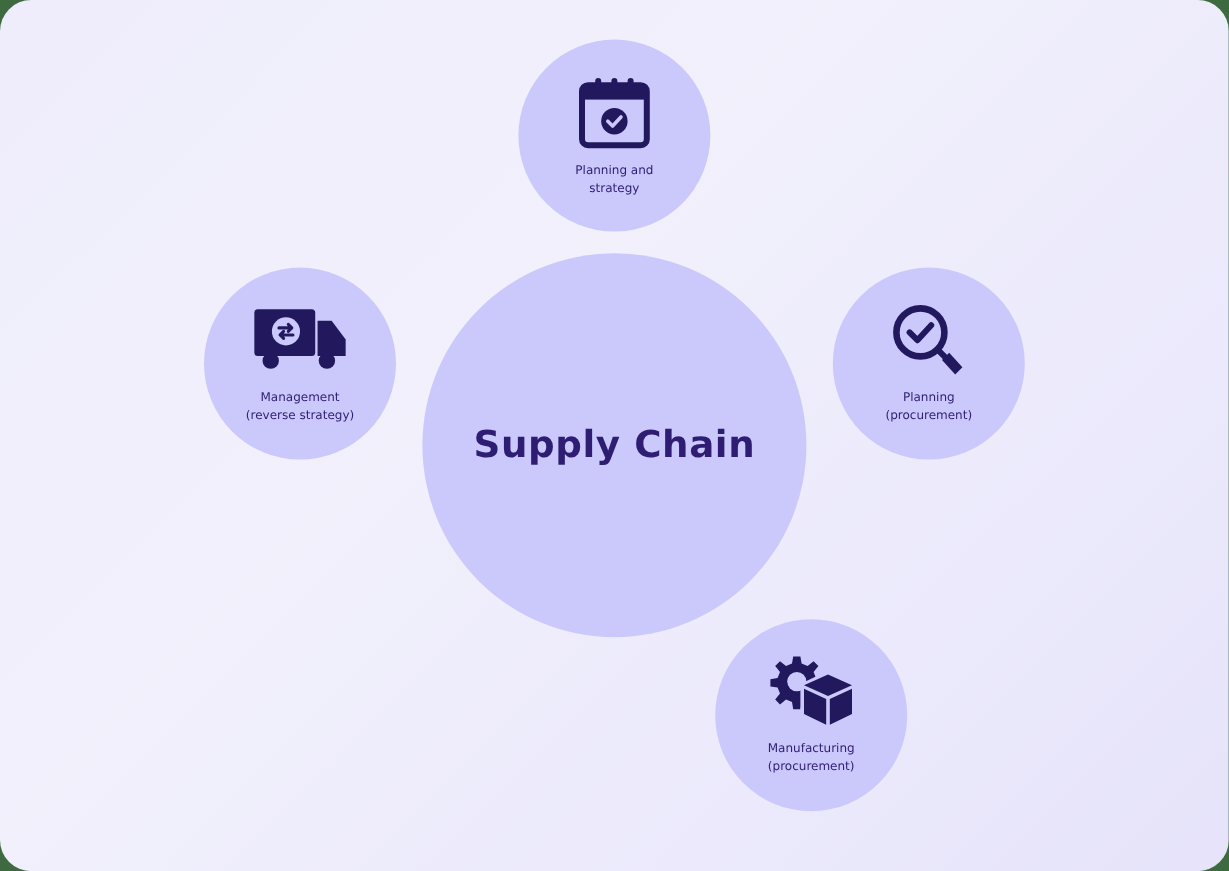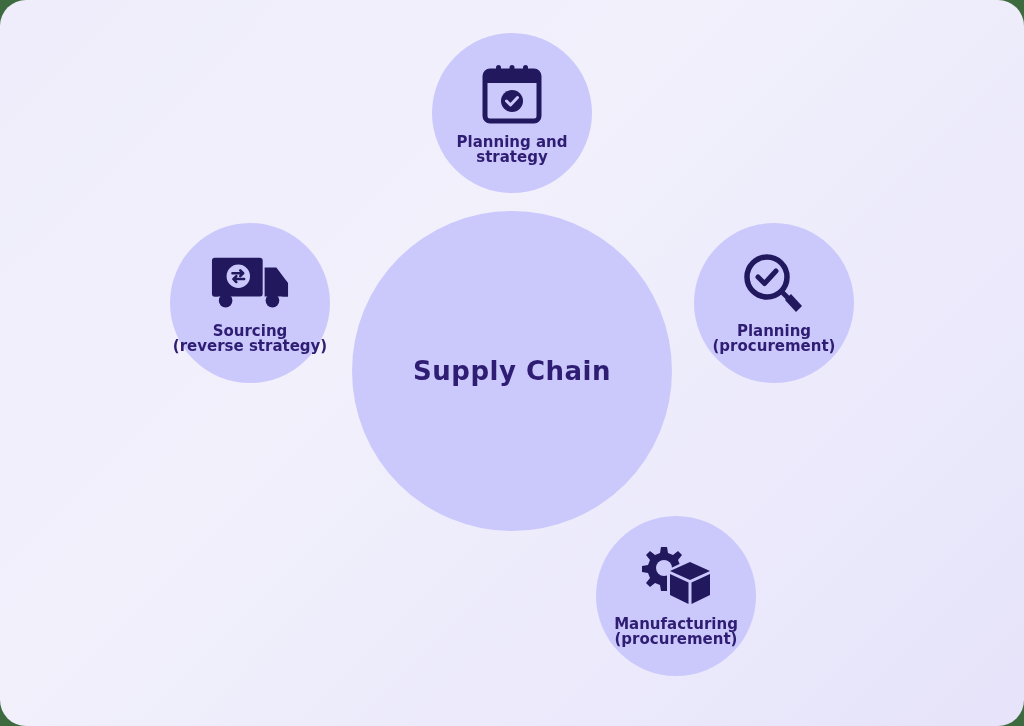--- a/index.html
+++ b/index.html
@@ -23,29 +23,29 @@
       background: #cbc9fc;
       display: flex; flex-direction: column;
       align-items: center; justify-content: center;
       color: #2a1b6b;
       text-align: center;
     }
     .center-circle {
       left: 352px; top: 211px; width: 320px; height: 320px;
     }
     .center-title {
-      font-size: 26px; font-weight: bold; line-height: 42px;
+      font-size: 31px; font-weight: bold; line-height: 42px;
       letter-spacing: 0.5px; color: #2e1d73;
     }
     .node {
       width: 160px; height: 160px;
     }
     .node .icon { width: 80px; height: 62px; display:flex; align-items:center; justify-content:center; }
     .node .label {
-      font-size: 15px; font-weight: bold; line-height: 15px; margin-top: 10px; color: #2e1d73;
+      font-size: 10px; font-weight: normal; line-height: 15px; margin-top: 10px; color: #2e1d73;
     }
     .node-planning { left: 432px; top: 33px; }
     .node-planning .icon { margin-top: 2px; }
     .node-returning { left: 170px; top: 223px; }
     .node-sourcing { left: 694px; top: 223px; }
     .node-delivery { left: 273px; top: 516px; }
     .node-manufacturing { left: 596px; top: 516px; align-items: center; }
     svg { display:block; }
   </style>
 </head>
@@ -118,18 +118,18 @@
         <path d="M56 12 h12 l12 16 v14 h-24 z" fill="#22185e"></path>
         <rect x="8" y="42" width="66" height="3" fill="#cbc9fc"></rect>
         <circle cx="16" cy="46" r="7" fill="#22185e"></circle>
         <circle cx="64" cy="46" r="7" fill="#22185e"></circle>
         <circle cx="29" cy="21" r="12" fill="#cbc9fc"></circle>
         <path d="M23 18 h11 M31 15 l3 3 l-3 3" fill="none" stroke="#22185e" stroke-width="2.6" stroke-linecap="round" stroke-linejoin="round"></path>
         <path d="M35 24 h-11 M27 21 l-3 3 l3 3" fill="none" stroke="#22185e" stroke-width="2.6" stroke-linecap="round" stroke-linejoin="round"></path>
       </svg>
     </div>
     <div class="label">
-      <div>Sourcing</div>
+      <div>Management</div>
       <div>(reverse strategy)</div>
     </div>
   </div>
 
 </div>
 
 </body></html>

